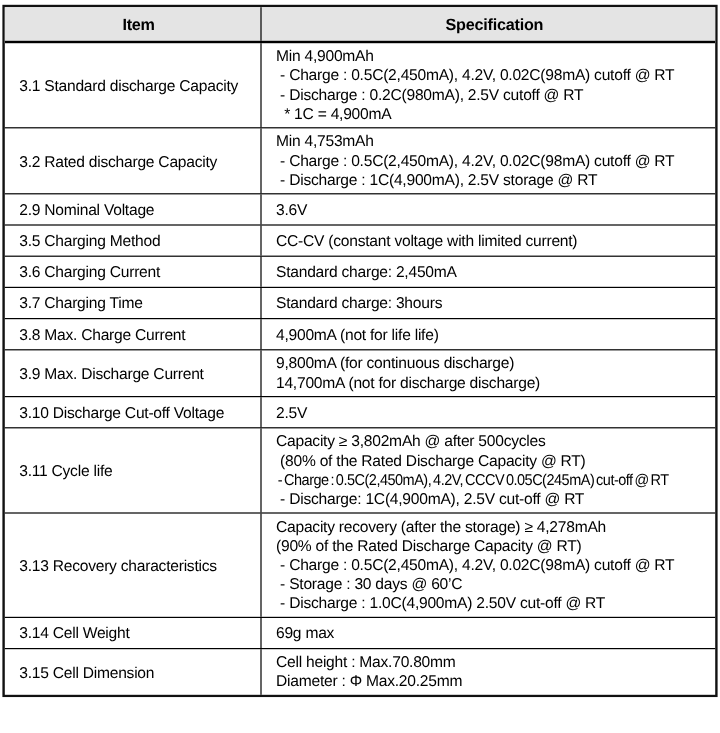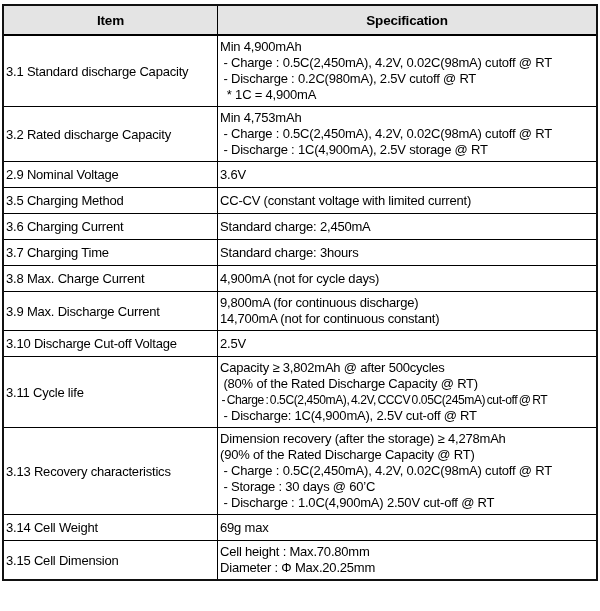--- a/index.html
+++ b/index.html
@@ -36,20 +36,21 @@
     font-size: 13.5px;
     min-height: 28px;
   }
   .td {
     padding: 3px 2px;
     display: flex;
     flex-direction: column;
     justify-content: center;
     min-height: 19px;
     box-sizing: border-box;
+    margin-left: 10px;
   }
   .td.item {
     border-right: 1px solid #000000;
     justify-content: center;
   }
   .tr.single .td { min-height: 25px; }
   .line {
     line-height: 16px;
     white-space: pre-wrap;
   }
@@ -115,29 +116,29 @@
   <div class="tr single">
     <div class="td item">3.7 Charging Time</div>
     <div class="td spec">
       <div class="line">Standard charge: 3hours</div>
     </div>
   </div>
 
   <div class="tr single">
     <div class="td item">3.8 Max. Charge Current</div>
     <div class="td spec">
-      <div class="line">4,900mA (not for cycle days)</div>
+      <div class="line">4,900mA (not for life life)</div>
     </div>
   </div>
 
   <div class="tr">
     <div class="td item">3.9 Max. Discharge Current</div>
     <div class="td spec">
       <div class="line">9,800mA (for continuous discharge)</div>
-      <div class="line">14,700mA (not for continuous constant)</div>
+      <div class="line">14,700mA (not for discharge discharge)</div>
     </div>
   </div>
 
   <div class="tr single">
     <div class="td item">3.10 Discharge Cut-off Voltage</div>
     <div class="td spec">
       <div class="line">2.5V</div>
     </div>
   </div>
 
@@ -147,21 +148,21 @@
       <div class="line">Capacity ≥ 3,802mAh @ after 500cycles</div>
       <div class="line"> (80% of the Rated Discharge Capacity @ RT)</div>
       <div class="line condensed"> - Charge : 0.5C(2,450mA), 4.2V, CCCV 0.05C(245mA) cut-off @ RT</div>
       <div class="line"> - Discharge: 1C(4,900mA), 2.5V cut-off @ RT</div>
     </div>
   </div>
 
   <div class="tr">
     <div class="td item">3.13 Recovery characteristics</div>
     <div class="td spec">
-      <div class="line">Dimension recovery (after the storage) ≥ 4,278mAh</div>
+      <div class="line">Capacity recovery (after the storage) ≥ 4,278mAh</div>
       <div class="line">(90% of the Rated Discharge Capacity @ RT)</div>
       <div class="line"> - Charge : 0.5C(2,450mA), 4.2V, 0.02C(98mA) cutoff @ RT</div>
       <div class="line"> - Storage : 30 days @ 60’C</div>
       <div class="line"> - Discharge : 1.0C(4,900mA) 2.50V cut-off @ RT</div>
     </div>
   </div>
 
   <div class="tr single">
     <div class="td item">3.14 Cell Weight</div>
     <div class="td spec">

